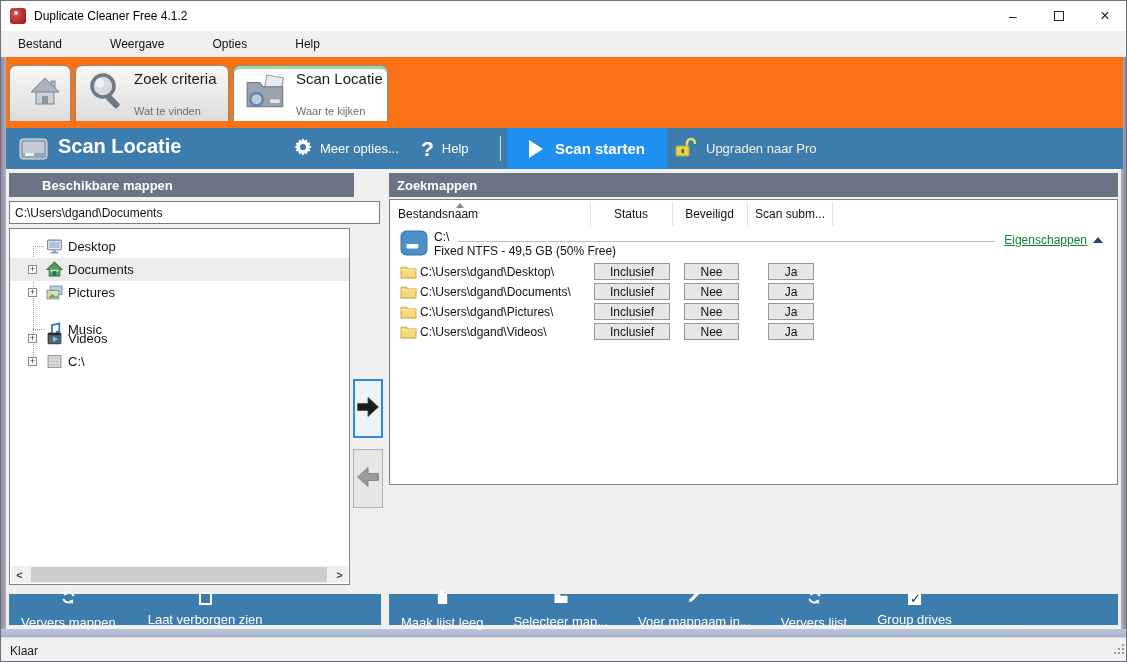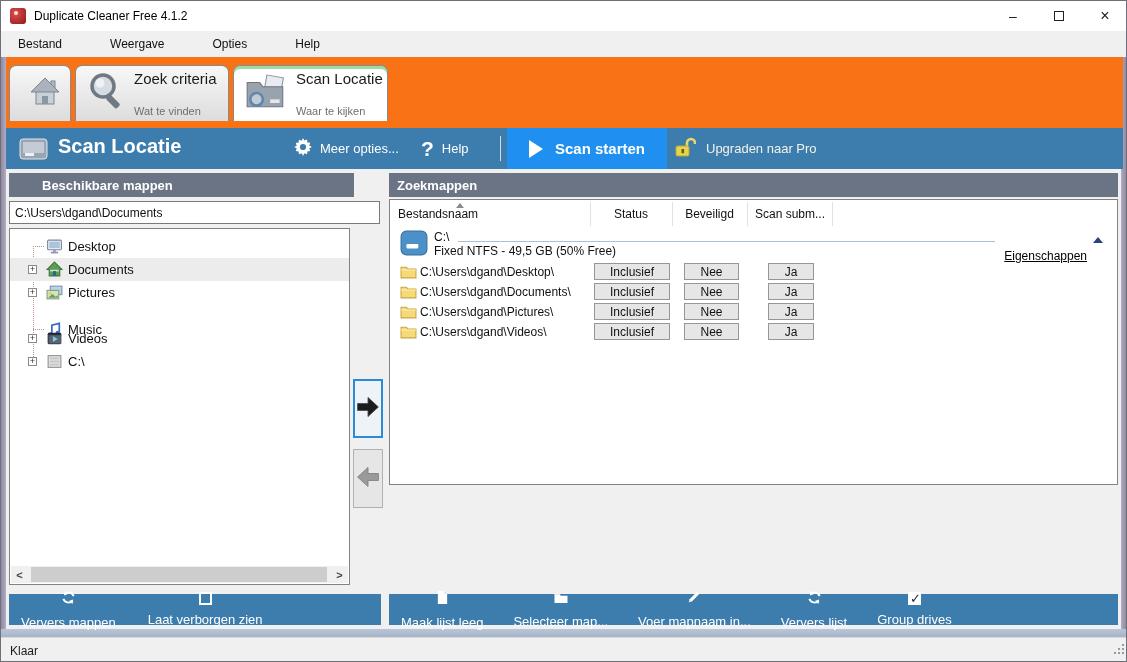--- a/index.html
+++ b/index.html
@@ -84,21 +84,21 @@
 
   
   #table-box{position:absolute;left:388px;top:198px;width:729px;height:286px;background:#fff;border:1px solid #828282;}
   .col-head{position:absolute;top:0;height:28px;font-size:12px;color:#111;display:flex;align-items:center;}
   .col-sep{position:absolute;top:2px;width:1px;height:24px;background:#e2e2e2;}
   #sort-asc{position:absolute;left:66px;top:3px;width:0;height:0;border-left:4px solid transparent;border-right:4px solid transparent;border-bottom:5px solid #8a8a8a;}
   #group-row{position:absolute;left:0;top:28px;width:100%;height:34px;}
   #group-line{position:absolute;left:68px;right:122px;top:13px;border-top:1px solid #aebfd0;}
   #group-name{position:absolute;left:44px;top:2px;font-size:12px;color:#111;}
   #group-info{position:absolute;left:44px;top:16px;font-size:12px;color:#111;}
-  #props-link{position:absolute;right:30px;top:5px;font-size:12px;color:#000000;text-decoration:underline;margin-top:16px;}
+  #props-link{position:absolute;right:30px;top:5px;font-size:12px;color:#15803d;text-decoration:underline;}
   #collapse-icon{position:absolute;right:14px;top:9px;width:0;height:0;border-left:5px solid transparent;border-right:5px solid transparent;border-bottom:6px solid #27427c;}
   .t-row{position:absolute;left:0;width:100%;height:20px;}
   .row-folder{position:absolute;left:10px;top:3px;}
   .row-path{position:absolute;left:30px;top:3px;font-size:12px;color:#111;}
   .cell-btn{position:absolute;top:1px;height:17px;background:#e6e6e6;border:1px solid #979797;font-size:12px;color:#111;
     display:flex;align-items:center;justify-content:center;padding:0;}
   .btn-status{left:204px;width:76px;} .btn-bev{left:294px;width:55px;} .btn-sub{left:378px;width:46px;}
 
   
   .bottom-bar{position:absolute;top:593px;height:31px;background:#3d7dad;display:flex;align-items:center;color:#fff;font-size:13px;}

